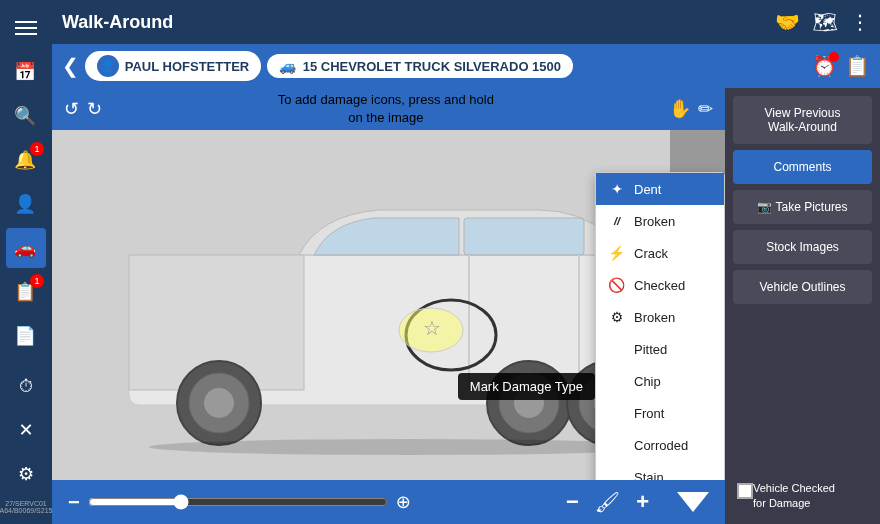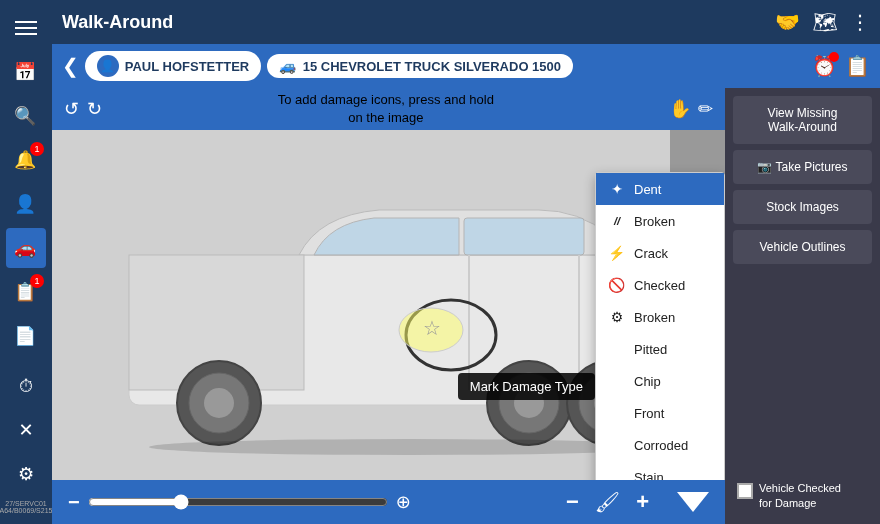--- a/index.html
+++ b/index.html
@@ -57,21 +57,21 @@
     
     .bottom-bar { background: #2d6abf; height: 44px; display: flex; align-items: center; padding: 0 16px; gap: 8px; }
     .zoom-icon { color: white; font-size: 16px; }
     .zoom-slider { flex: 1; max-width: 300px; accent-color: white; }
     .bottom-right { margin-left: auto; display: flex; gap: 16px; align-items: center; color: white; font-size: 20px; }
 
     
     .right-panel { width: 155px; background: #3a3a4a; display: flex; flex-direction: column; padding: 8px; gap: 6px; flex-shrink: 0; }
     .panel-btn { background: #4a4a5a; color: white; border: none; border-radius: 4px; padding: 10px 8px; font-size: 12px; cursor: pointer; text-align: center; }
     .panel-btn.blue { background: #2d6abf; }
-    .panel-bottom { margin-top: auto; display: flex; align-items: flex-start; gap: 6px; padding: 6px 4px; }
+    .panel-bottom { margin-top: auto; display: flex; align-items: flex-start; gap: 0; padding: 6px 4px; }
     .checkbox { width: 16px; height: 16px; border: 2px solid #aaa; background: white; flex-shrink: 0; margin-top: 2px; }
     .panel-bottom-label { color: white; font-size: 11px; line-height: 1.3; }
 
     
     .triangle-down { width: 0; height: 0; border-left: 16px solid transparent; border-right: 16px solid transparent; border-top: 20px solid white; }
 
     
     .hamburger { display: flex; flex-direction: column; gap: 4px; cursor: pointer; }
     .hamburger span { width: 22px; height: 2px; background: white; display: block; }
   </style>
@@ -273,22 +273,25 @@
             <span style="font-size:22px;font-weight:bold;">+</span>
             <div style="margin-left:12px;">
               <div class="triangle-down"></div>
             </div>
           </div>
         </div>
       </div>
 
       <div class="right-panel">
         <button class="panel-btn">
-          <span style="white-space:pre-line;">View Missing
+          <span style="white-space:pre-line;">View Previous
 Walk-Around</span>
+        </button>
+        <button class="panel-btn blue">
+          <span>Comments</span>
         </button>
         <button class="panel-btn">
           <span style="color:#4af;">📷</span> <span>Take Pictures</span>
         </button>
         <button class="panel-btn">
           <span>Stock Images</span>
         </button>
         <button class="panel-btn">
           <span>Vehicle Outlines</span>
         </button>

